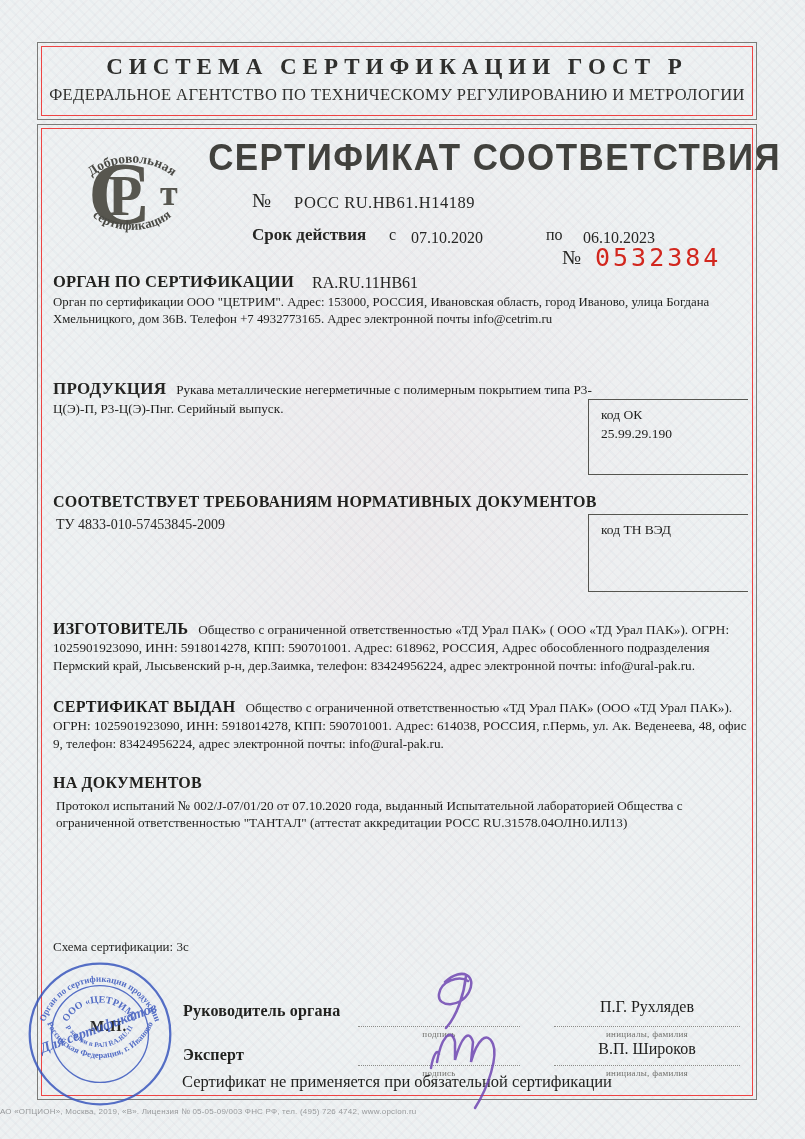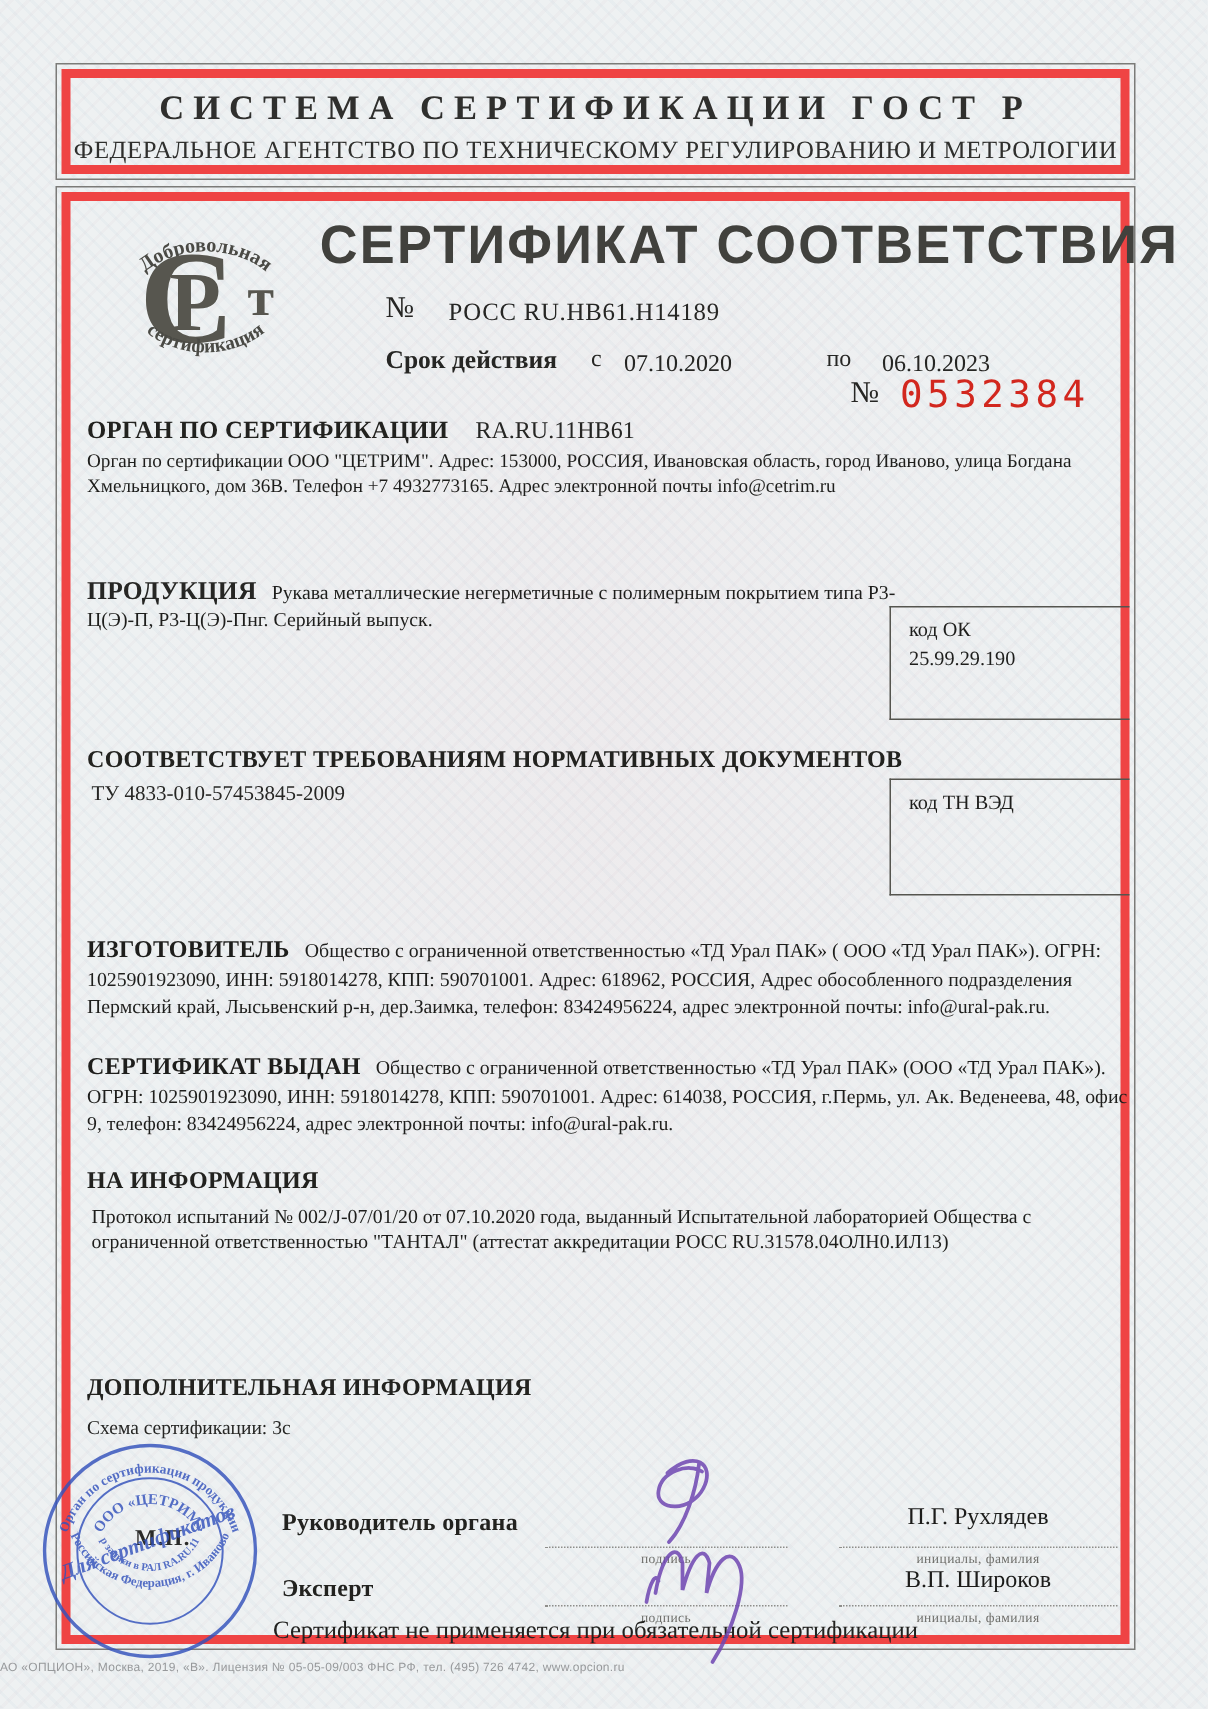--- a/index.html
+++ b/index.html
@@ -7,21 +7,21 @@
     width:805px;height:1139px;position:relative;overflow:hidden;
     font-family:"Liberation Serif",serif;color:#262624;
     background-color:#eef1f2;
     background-image:
       radial-gradient(ellipse at 50% 45%, rgba(232,180,192,0.10), rgba(232,180,192,0) 55%),
       repeating-linear-gradient(45deg, rgba(150,185,205,0.07) 0 2px, rgba(0,0,0,0) 2px 7px),
       repeating-linear-gradient(-45deg, rgba(190,150,165,0.05) 0 2px, rgba(0,0,0,0) 2px 8px);
   }
   .abs{position:absolute;}
   .outerbox{border:1px solid #7b7b78;padding:3px;background:transparent;box-sizing:border-box;}
-  .innerbox{border:6px solid #ef4444;height:100%;box-sizing:border-box;position:relative;}
+  .innerbox{border:1px solid #ef4444;height:100%;box-sizing:border-box;position:relative;}
   .hdr-line1{font-size:23px;font-weight:700;letter-spacing:6px;text-align:center;color:#2f2f2d;}
   .hdr-line2{font-size:16.5px;font-weight:400;letter-spacing:0.4px;text-align:center;color:#2f2f2d;}
   .cert-title{font-family:"Liberation Sans",sans-serif;font-weight:700;font-size:36px;letter-spacing:1.5px;
     color:#41413d;text-align:center;transform:scaleX(0.97);transform-origin:center;white-space:nowrap;}
   .sec-label{font-weight:700;font-size:16px;letter-spacing:0.2px;color:#22221f;}
   .body-txt{font-size:13.2px;line-height:1.32;color:#1e1e1c;}
   .plabel{font-weight:700;font-size:16px;margin-right:10px;letter-spacing:0.2px;}
   .code-box{border:1px solid #55554f;border-right:none;box-sizing:border-box;padding:7px 6px 0 12px;font-size:13.5px;color:#1e1e1c;}
   .sig-line{border-bottom:1.5px dotted #8e8e8a;height:0;}
   .tiny-lbl{font-size:9px;color:#6f6f6b;text-align:center;letter-spacing:0.3px;}
@@ -98,24 +98,23 @@
       </div>
 
       <div class="abs body-txt" style="left:11px;top:489px;width:696px;">
         <span class="plabel">ИЗГОТОВИТЕЛЬ</span><span>Общество с ограниченной ответственностью «ТД Урал ПАК» ( ООО «ТД Урал ПАК»). ОГРН: 1025901923090, ИНН: 5918014278, КПП: 590701001. Адрес: 618962, РОССИЯ, Адрес обособленного подразделения Пермский край, Лысьвенский р-н, дер.Заимка, телефон: 83424956224, адрес электронной почты: info@ural-pak.ru.</span>
       </div>
 
       <div class="abs body-txt" style="left:11px;top:567px;width:696px;">
         <span class="plabel">СЕРТИФИКАТ ВЫДАН</span><span>Общество с ограниченной ответственностью «ТД Урал ПАК» (ООО «ТД Урал ПАК»). ОГРН: 1025901923090, ИНН: 5918014278, КПП: 590701001. Адрес: 614038, РОССИЯ, г.Пермь, ул. Ак. Веденеева, 48, офис 9, телефон: 83424956224, адрес электронной почты: info@ural-pak.ru.</span>
       </div>
 
-      <div class="abs sec-label" style="left:11px;top:645px;">НА ИНФОРМАЦИЯ</div>
+      <div class="abs sec-label" style="left:11px;top:645px;">НА ДОКУМЕНТОВ</div>
       <div class="abs body-txt" style="left:14px;top:668px;width:692px;">Протокол испытаний № 002/J-07/01/20 от 07.10.2020 года, выданный Испытательной лабораторией Общества с ограниченной ответственностью "ТАНТАЛ" (аттестат аккредитации РОСС RU.31578.04ОЛН0.ИЛ13)</div>
 
-      <div class="abs sec-label" style="left:11px;top:783px;">ДОПОЛНИТЕЛЬНАЯ ИНФОРМАЦИЯ</div>
       <div class="abs" style="left:11px;top:810px;font-size:13px;">Схема сертификации: 3с</div>
 
       <div class="abs sec-label" style="left:141px;top:873px;">Руководитель органа</div>
       <div class="abs sig-line" style="left:316px;top:897px;width:162px;"></div>
       <div class="abs tiny-lbl" style="left:316px;top:900px;width:162px;">подпись</div>
       <div class="abs sig-name" style="left:512px;top:869px;width:186px;">П.Г. Рухлядев</div>
       <div class="abs sig-line" style="left:512px;top:897px;width:186px;"></div>
       <div class="abs tiny-lbl" style="left:512px;top:900px;width:186px;">инициалы, фамилия</div>
 
       <div class="abs sec-label" style="left:141px;top:917px;">Эксперт</div>

